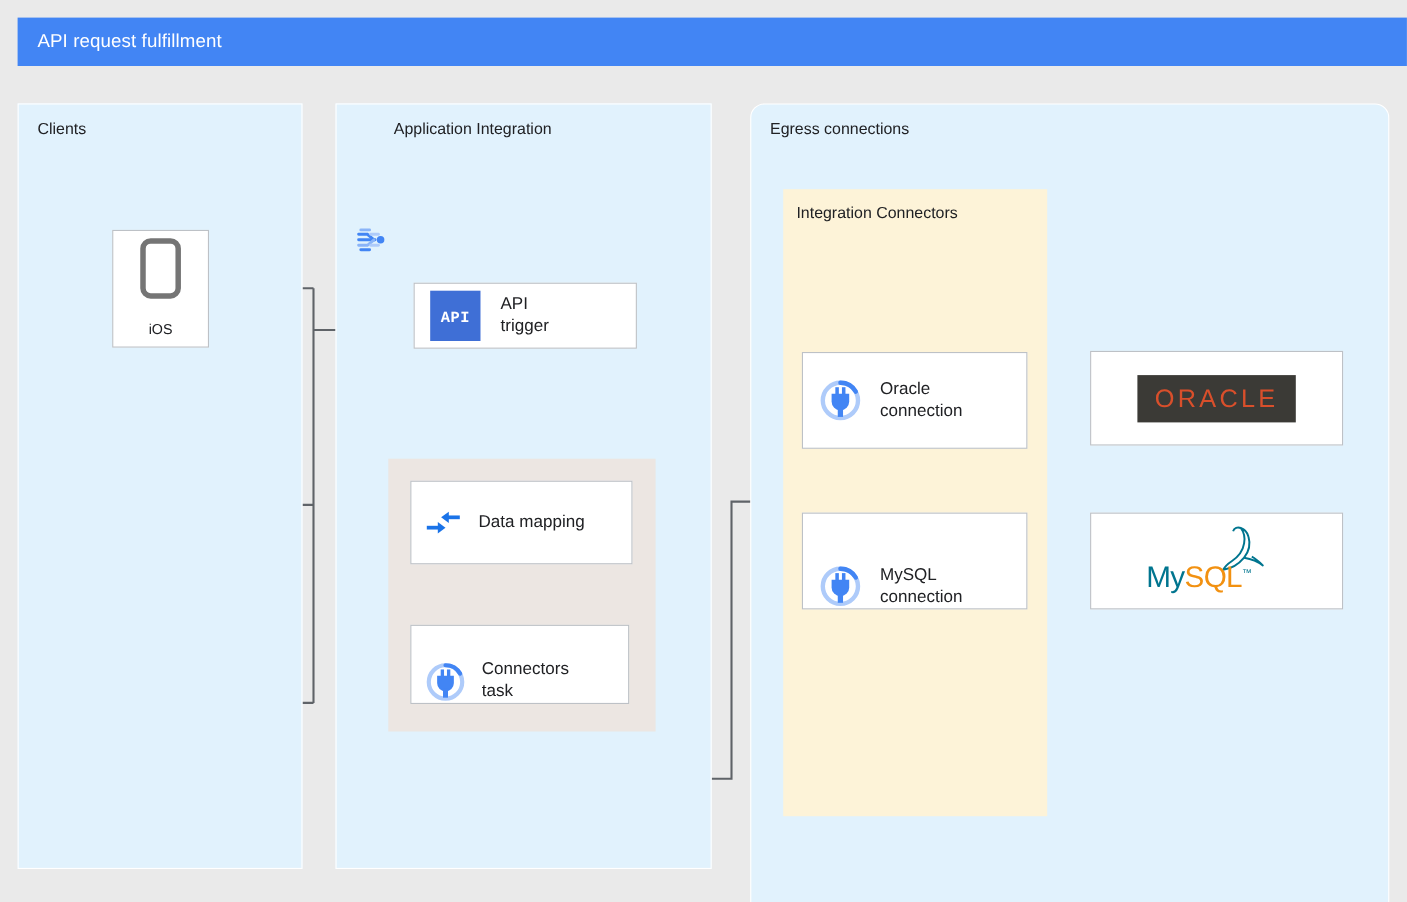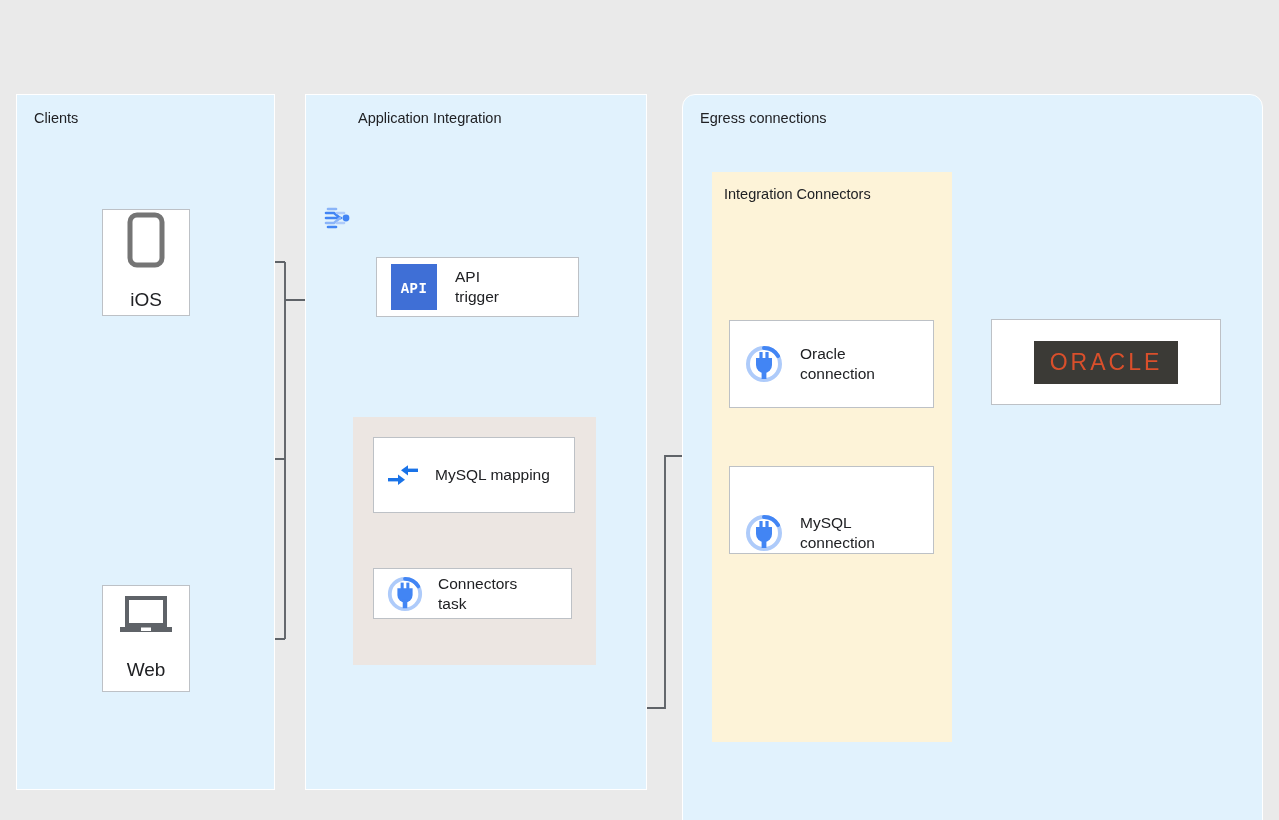--- a/index.html
+++ b/index.html
@@ -78,21 +78,21 @@
     font-size: 15.5px; color: #202124; line-height: 1.28;
     white-space: pre-line;
   }
   .node-icon { flex: none; display: flex; align-items: center; justify-content: center; }
 
   
   .client-node {
     flex-direction: column; justify-content: center;
     width: 88px; height: 107px;
   }
-  .client-node .node-label { font-size: 19px; margin-top: 20px; text-align: center; }
+  .client-node .node-label { font-size: 13px; margin-top: 20px; text-align: center; }
 
   #node-ios     { left: 102px; top: 209px; }
   #node-android { left: 102px; top: 405px; }
   #node-web     { left: 102px; top: 585px; }
 
   
   #node-api-trigger {
     left: 376px; top: 257px; width: 203px; height: 60px;
     padding-left: 14px; gap: 18px;
   }
@@ -100,22 +100,22 @@
 
   
   #node-data-mapping {
     left: 373px; top: 437px; width: 202px; height: 76px;
     padding-left: 12px; gap: 15px;
   }
   #node-data-mapping .node-icon { width: 34px; height: 34px; }
 
   
   #node-connectors-task {
-    left: 373px; top: 568px; width: 199px; height: 51px;
-    padding-left: 12px; gap: 14px;
+    left: 373px; top: 568px; width: 199px; height: 72px;
+    padding-left: 12px; gap: 14px; align-items: flex-end;
   }
   #node-connectors-task .node-icon { width: 38px; height: 38px; }
 
   
   #node-oracle-connection {
     left: 729px; top: 320px; width: 205px; height: 88px;
     padding-left: 14px; gap: 16px;
   }
   #node-mysql-connection {
     left: 729px; top: 466px; width: 205px; height: 88px;
@@ -150,20 +150,23 @@
   #mysql-dolphin { position: absolute; right: 4px; top: -2px; }
 
   
   #wires { position: absolute; left: 0; top: 0; width: 1279px; height: 820px; }
 </style>
 </head>
 <body>
 
 <div id="canvas">
 
+  <div id="title-bar">
+    <div id="title-text">API request fulfillment</div>
+  </div>
 
   <svg id="wires" viewBox="0 0 1279 820">
     <defs>
       <marker id="arr" markerWidth="9" markerHeight="8" refX="8.4" refY="4" orient="auto">
         <path d="M0,0 L9,4 L0,8 z" fill="#5f6368"></path>
       </marker>
       <marker id="arrS" markerWidth="9" markerHeight="8" refX="8.4" refY="4" orient="auto">
         <path d="M0,0 L9,4 L0,8 z" fill="#5f6368"></path>
       </marker>
       <marker id="arrE" markerWidth="9" markerHeight="8" refX="0.6" refY="4" orient="auto">
@@ -226,30 +229,20 @@
   <div class="node client-node" id="node-ios">
     <span class="node-icon">
       <svg width="40" height="56" viewBox="0 0 40 56">
         <rect x="4" y="3" width="32" height="50" rx="7" ry="7" fill="none" stroke="#757575" stroke-width="5"></rect>
       </svg>
     </span>
     <span class="node-label">iOS</span>
   </div>
 
 
-  <div class="node client-node" id="node-web">
-    <span class="node-icon">
-      <svg width="54" height="44" viewBox="0 0 54 44">
-        <rect x="8" y="4" width="38" height="27" fill="none" stroke="#5f6368" stroke-width="4"></rect>
-        <rect x="1" y="33" width="52" height="5" fill="#5f6368"></rect>
-        <rect x="22" y="33.5" width="10" height="3.5" fill="#ffffff"></rect>
-      </svg>
-    </span>
-    <span class="node-label">Web</span>
-  </div>
 
   <div class="node" id="node-api-trigger">
     <span class="node-icon">
       <svg width="46" height="46" viewBox="0 0 46 46">
         <rect x="0" y="0" width="46" height="46" fill="#3f6fd6"></rect>
         <text x="23" y="29" text-anchor="middle" fill="#ffffff" font-family="'Liberation Mono', monospace" font-size="14" font-weight="bold" letter-spacing="0.5">API</text>
       </svg>
     </span>
     <span class="node-label">API
 trigger</span>
@@ -259,21 +252,21 @@
     <span class="node-icon">
       <svg width="34" height="34" viewBox="0 0 34 34">
         <g fill="#1a73e8">
           <rect x="2" y="20" width="11" height="3.4"></rect>
           <path d="M12,16.5 L19,21.7 L12,26.9 z"></path>
           <rect x="21" y="10.6" width="11" height="3.4"></rect>
           <path d="M22,7.3 L15,12.3 L22,17.5 z"></path>
         </g>
       </svg>
     </span>
-    <span class="node-label">MySQL mapping</span>
+    <span class="node-label">Data mapping</span>
   </div>
 
   <div class="node" id="node-connectors-task">
     <span class="node-icon">
       <svg width="38" height="38" viewBox="0 0 40 40">
         <path d="M20,4 a16,16 0 1,0 0,32 a16,16 0 1,0 0,-32" fill="none" stroke="#aecbfa" stroke-width="4"></path>
         <path d="M20,4 a16,16 0 0,1 14,8" fill="none" stroke="#4285f4" stroke-width="4" stroke-linecap="round"></path>
         <path d="M12,14 h16 v7 a8,8 0 0,1 -16,0 z" fill="#4285f4"></path>
         <rect x="17.6" y="26" width="4.8" height="9" fill="#4285f4"></rect>
         <rect x="15.4" y="8" width="3.2" height="7" fill="#4285f4"></rect>
@@ -313,14 +306,27 @@
     <span class="node-label">MySQL
 connection</span>
   </div>
 
   <div class="node logo-node" id="node-oracle-logo">
     <div id="oracle-logo-box">
       <span id="oracle-logo-text">ORACLE</span>
     </div>
   </div>
 
+  <div class="node logo-node" id="node-mysql-logo">
+    <div id="mysql-logo">
+      <svg id="mysql-dolphin" width="62" height="46" viewBox="0 0 62 46">
+        <path d="M8,41 C16,40 22,36 27,30 C31,25 33,18 31,11 C30,7 27,4 24,3
+                 C27,7 28,12 27,17 C26,23 22,29 16,33 C13,35 10,37 8,41 Z" fill="none" stroke="#00758f" stroke-width="1.8" stroke-linejoin="round"></path>
+        <path d="M27,30 C33,31 39,33 44,37 C41,34 38,31 34,29" fill="none" stroke="#00758f" stroke-width="1.8" stroke-linejoin="round"></path>
+        <path d="M24,3 C21,2 18,3 17,6" fill="none" stroke="#00758f" stroke-width="1.8"></path>
+      </svg>
+      <div id="mysql-wordmark">
+        <span id="mysql-my">My</span><span id="mysql-sql">SQL</span><span id="mysql-tm">™</span>
+      </div>
+    </div>
+  </div>
 
 </div>
 
 </body></html>

